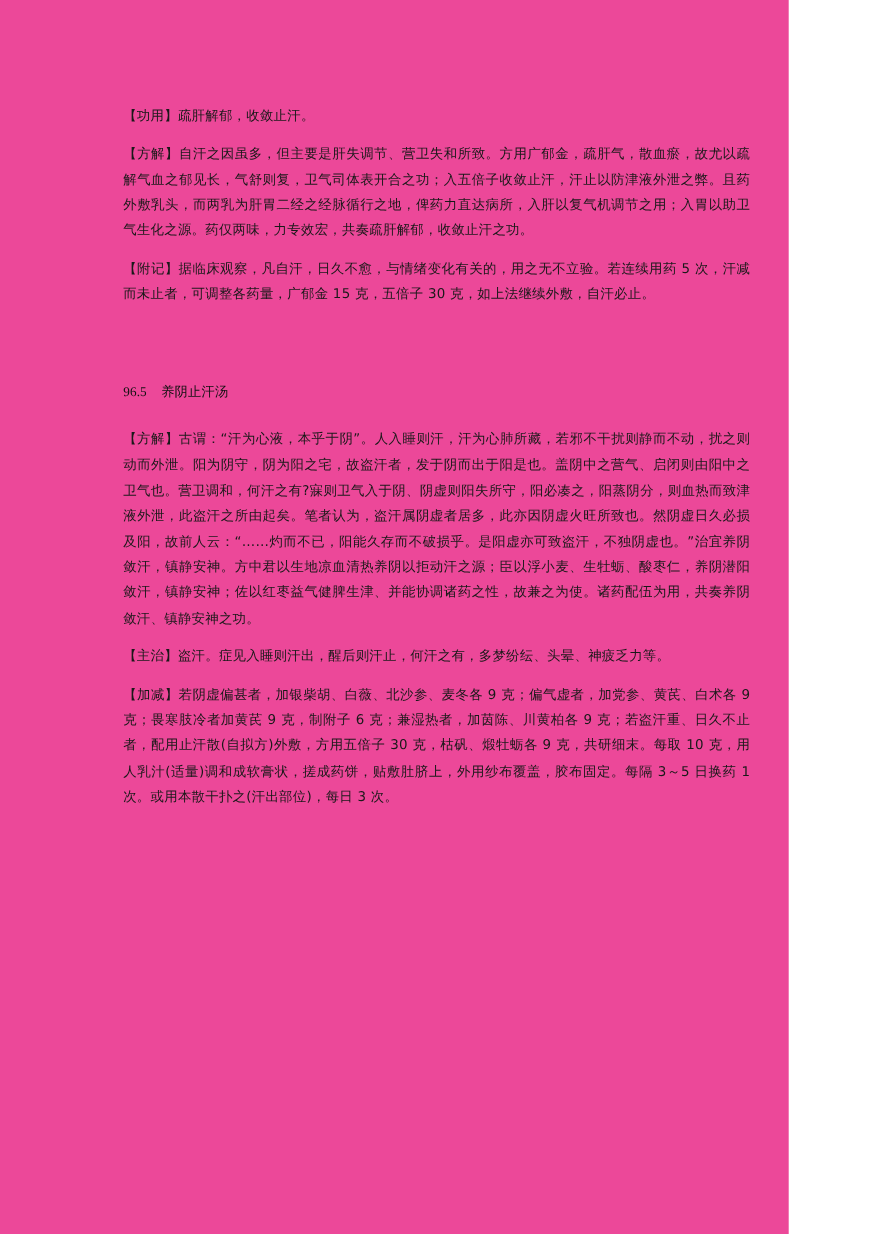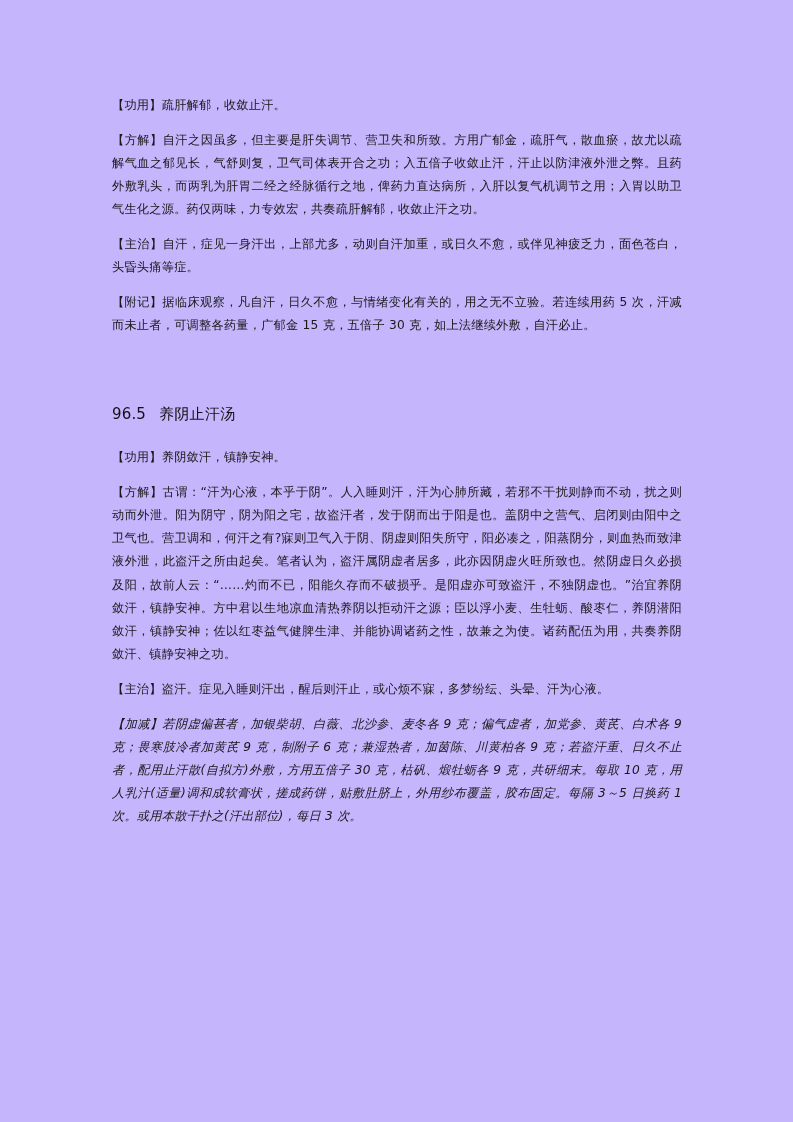--- a/index.html
+++ b/index.html
@@ -7,23 +7,23 @@
     margin: 0;
     padding: 0;
     background: #ffffff;
   }
   body {
     font-family: "DejaVu Sans", "Liberation Sans", sans-serif;
     color: #1a1a1a;
   }
   .page {
     position: relative;
-    width: 793px;
+    width: 717px;
     height: 1122px;
-    background: #c4b5fd;
+    background: #ec4899;
     overflow: hidden;
     box-sizing: border-box;
   }
   .content {
     position: absolute;
     left: 112px;
     top: 94px;
     width: 570px;
   }
   .para {
@@ -31,28 +31,28 @@
     line-height: 23.2px;
     text-align: justify;
     text-justify: inter-character;
     margin: 0 0 11.5px 0;
     letter-spacing: 0.02em;
     color: #191919;
     word-break: break-all;
   }
   .para:last-child {
     margin-bottom: 0;
-    font-style: italic;
   }
   .section-head {
-    font-size: 15px;
+    font-size: 12px;
     line-height: 23.2px;
     margin: 0;
     color: #111111;
     letter-spacing: 0.02em;
+    font-family: Liberation Serif, serif;
   }
   .section-head .num {
     letter-spacing: 0.01em;
   }
   .section-head .gap {
     display: inline-block;
     width: 13px;
   }
   .spacer-before-head {
     height: 54px;
@@ -64,38 +64,36 @@
 </head>
 <body>
 
 <div class="page">
   <div class="content">
 
     <p class="para">【功用】疏肝解郁，收敛止汗。</p>
 
     <p class="para">【方解】自汗之因虽多，但主要是肝失调节、营卫失和所致。方用广郁金，疏肝气，散血瘀，故尤以疏解气血之郁见长，气舒则复，卫气司体表开合之功；入五倍子收敛止汗，汗止以防津液外泄之弊。且药外敷乳头，而两乳为肝胃二经之经脉循行之地，俾药力直达病所，入肝以复气机调节之用；入胃以助卫气生化之源。药仅两味，力专效宏，共奏疏肝解郁，收敛止汗之功。</p>
 
-    <p class="para">【主治】自汗，症见一身汗出，上部尤多，动则自汗加重，或日久不愈，或伴见神疲乏力，面色苍白，头昏头痛等症。</p>
 
 
     <p class="para">【附记】据临床观察，凡自汗，日久不愈，与情绪变化有关的，用之无不立验。若连续用药 5 次，汗减而未止者，可调整各药量，广郁金 15 克，五倍子 30 克，如上法继续外敷，自汗必止。</p>
 
     <div class="spacer-before-head"></div>
 
     <div class="section-head">
       <span class="num">96.5</span><span class="gap"></span><span>养阴止汗汤</span>
     </div>
 
     <div class="spacer-after-head"></div>
 
 
 
 
-    <p class="para">【功用】养阴敛汗，镇静安神。</p>
 
     <p class="para">【方解】古谓：“汗为心液，本乎于阴”。人入睡则汗，汗为心肺所藏，若邪不干扰则静而不动，扰之则动而外泄。阳为阴守，阴为阳之宅，故盗汗者，发于阴而出于阳是也。盖阴中之营气、启闭则由阳中之卫气也。营卫调和，何汗之有?寐则卫气入于阴、阴虚则阳失所守，阳必凑之，阳蒸阴分，则血热而致津液外泄，此盗汗之所由起矣。笔者认为，盗汗属阴虚者居多，此亦因阴虚火旺所致也。然阴虚日久必损及阳，故前人云：“……灼而不已，阳能久存而不破损乎。是阳虚亦可致盗汗，不独阴虚也。”治宜养阴敛汗，镇静安神。方中君以生地凉血清热养阴以拒动汗之源；臣以浮小麦、生牡蛎、酸枣仁，养阴潜阳敛汗，镇静安神；佐以红枣益气健脾生津、并能协调诸药之性，故兼之为使。诸药配伍为用，共奏养阴敛汗、镇静安神之功。</p>
 
-    <p class="para">【主治】盗汗。症见入睡则汗出，醒后则汗止，或心烦不寐，多梦纷纭、头晕、汗为心液。</p>
+    <p class="para">【主治】盗汗。症见入睡则汗出，醒后则汗止，何汗之有，多梦纷纭、头晕、神疲乏力等。</p>
 
     <p class="para">【加减】若阴虚偏甚者，加银柴胡、白薇、北沙参、麦冬各 9 克；偏气虚者，加党参、黄芪、白术各 9 克；畏寒肢冷者加黄芪 9 克，制附子 6 克；兼湿热者，加茵陈、川黄柏各 9 克；若盗汗重、日久不止者，配用止汗散(自拟方)外敷，方用五倍子 30 克，枯矾、煅牡蛎各 9 克，共研细末。每取 10 克，用人乳汁(适量)调和成软膏状，搓成药饼，贴敷肚脐上，外用纱布覆盖，胶布固定。每隔 3～5 日换药 1 次。或用本散干扑之(汗出部位)，每日 3 次。</p>
 
   </div>
 </div>
 
 </body></html>

